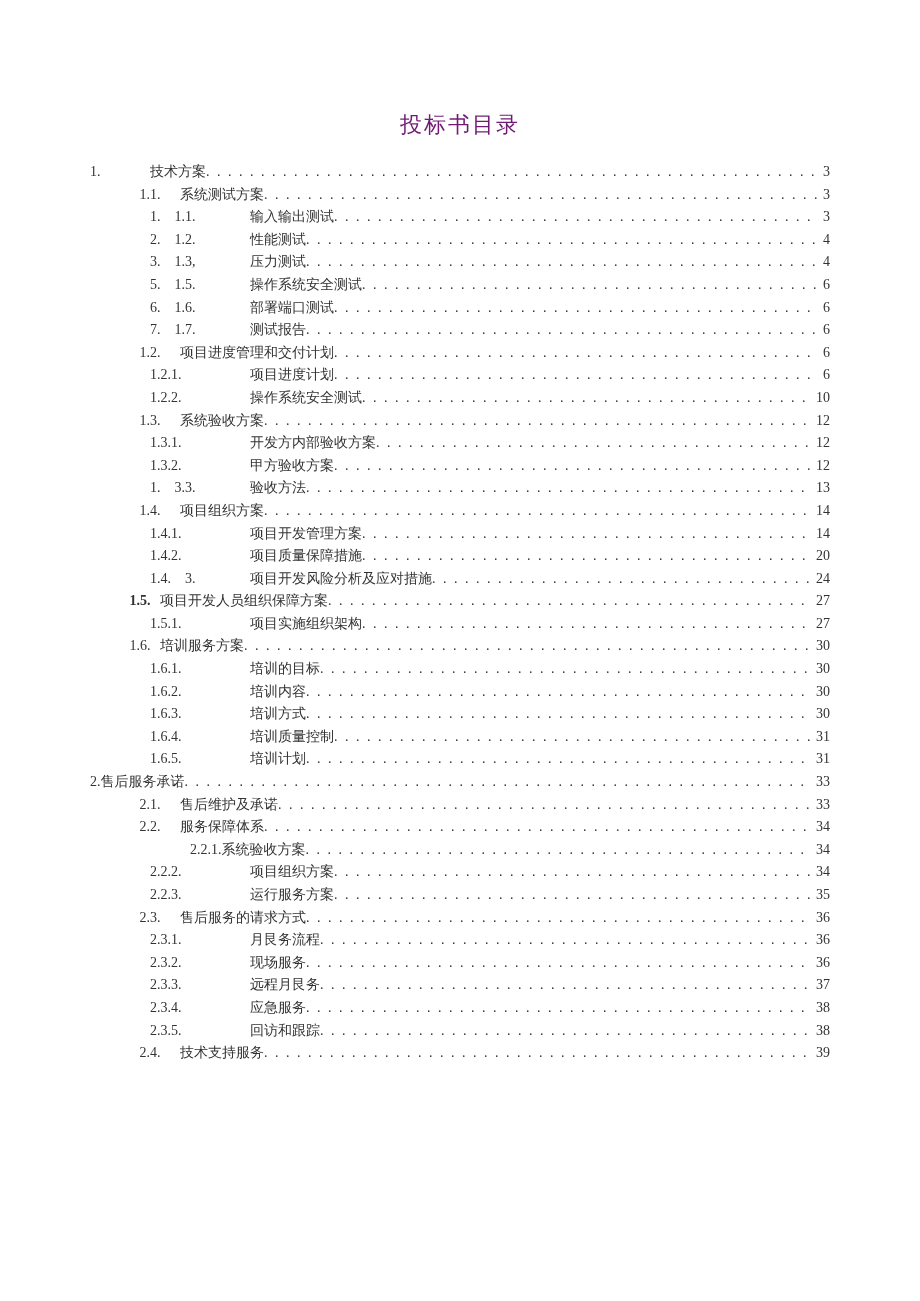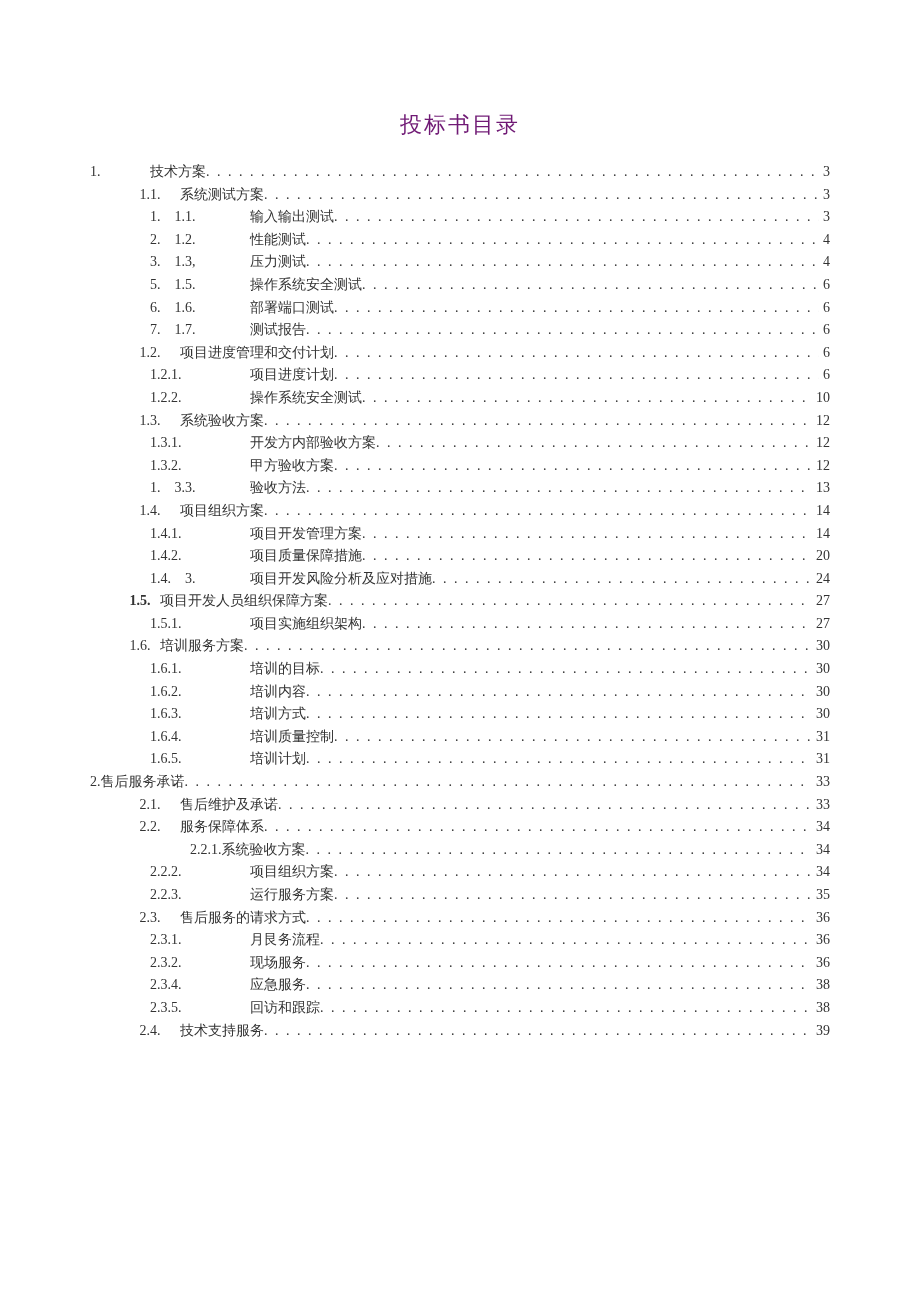--- a/index.html
+++ b/index.html
@@ -277,20 +277,26 @@
         <span class="toc-dots"></span>
         <span class="toc-page">36</span>
       </div>
       <div class="toc-row lvl3">
         <span class="toc-num">2.3.2.</span>
         <span class="toc-text">现场服务</span>
         <span class="toc-dots"></span>
         <span class="toc-page">36</span>
       </div>
       <div class="toc-row lvl3">
+        <span class="toc-num">2.3.3.</span>
+        <span class="toc-text">远程月艮务</span>
+        <span class="toc-dots"></span>
+        <span class="toc-page">37</span>
+      </div>
+      <div class="toc-row lvl3">
         <span class="toc-num">2.3.4.</span>
         <span class="toc-text">应急服务</span>
         <span class="toc-dots"></span>
         <span class="toc-page">38</span>
       </div>
       <div class="toc-row lvl3">
         <span class="toc-num">2.3.5.</span>
         <span class="toc-text">回访和跟踪</span>
         <span class="toc-dots"></span>
         <span class="toc-page">38</span>

